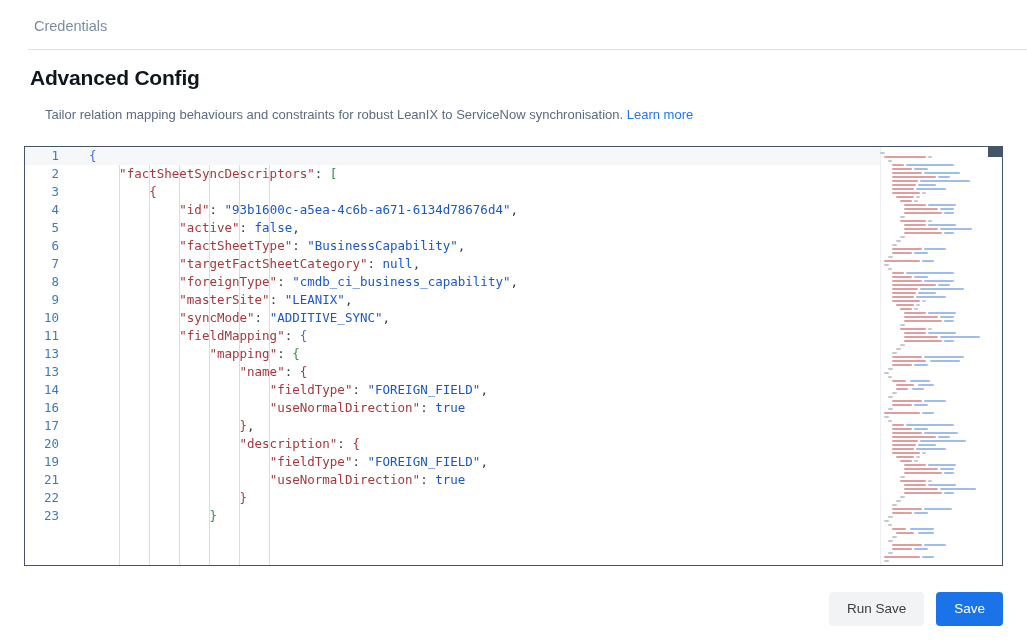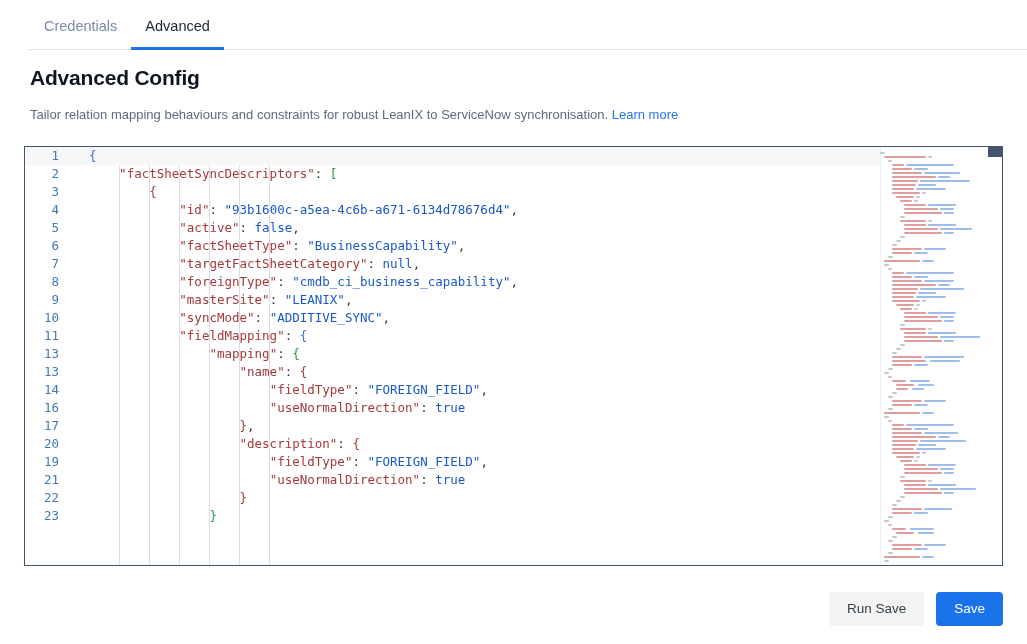--- a/index.html
+++ b/index.html
@@ -10,21 +10,21 @@
     font-family: "Liberation Sans", sans-serif;
     overflow: hidden;
   }
 
   
   .tabbar {
     position: relative;
     height: 50px;
     display: flex;
     align-items: center;
-    padding: 0 0 0 30px;
+    padding: 0 0 0 20px;
     gap: 0;
   }
   .tabbar::after {
     content: "";
     position: absolute;
     left: 28px; right: 0; bottom: 0;
     height: 1px;
     background: #dfe3e8;
   }
   .tab {
@@ -51,21 +51,21 @@
   .page-title {
     font-size: 21px;
     font-weight: bold;
     color: #10161f;
     margin: 0 0 16px 0;
     letter-spacing: -0.2px;
   }
   .page-desc {
     font-size: 13px;
     color: #5d6b7f;
-    margin: 0;
+    margin: 15px;
     line-height: 18px;
   }
   .learn-more {
     color: #2176e8;
     text-decoration: none;
     cursor: pointer;
   }
 
   
   .editor-wrap {
@@ -187,21 +187,20 @@
     line-height: 16px;
   }
   .btn-secondary { background: #f1f3f4; color: #3c4043; }
   .btn-primary   { background: #1a73e8; color: #ffffff; }
 </style>
 </head>
 <body>
 
 <div class="tabbar" id="tabbar">
     <div class="tab">Credentials</div>
-    <div class="tab active">Advanced</div>
   </div>
 
 <div class="page-head">
   <h1 class="page-title">Advanced Config</h1>
   <p class="page-desc">
     <span>Tailor relation mapping behaviours and constraints for robust LeanIX to ServiceNow synchronisation.</span>
     <a class="learn-more">Learn more</a>
   </p>
 </div>
 

